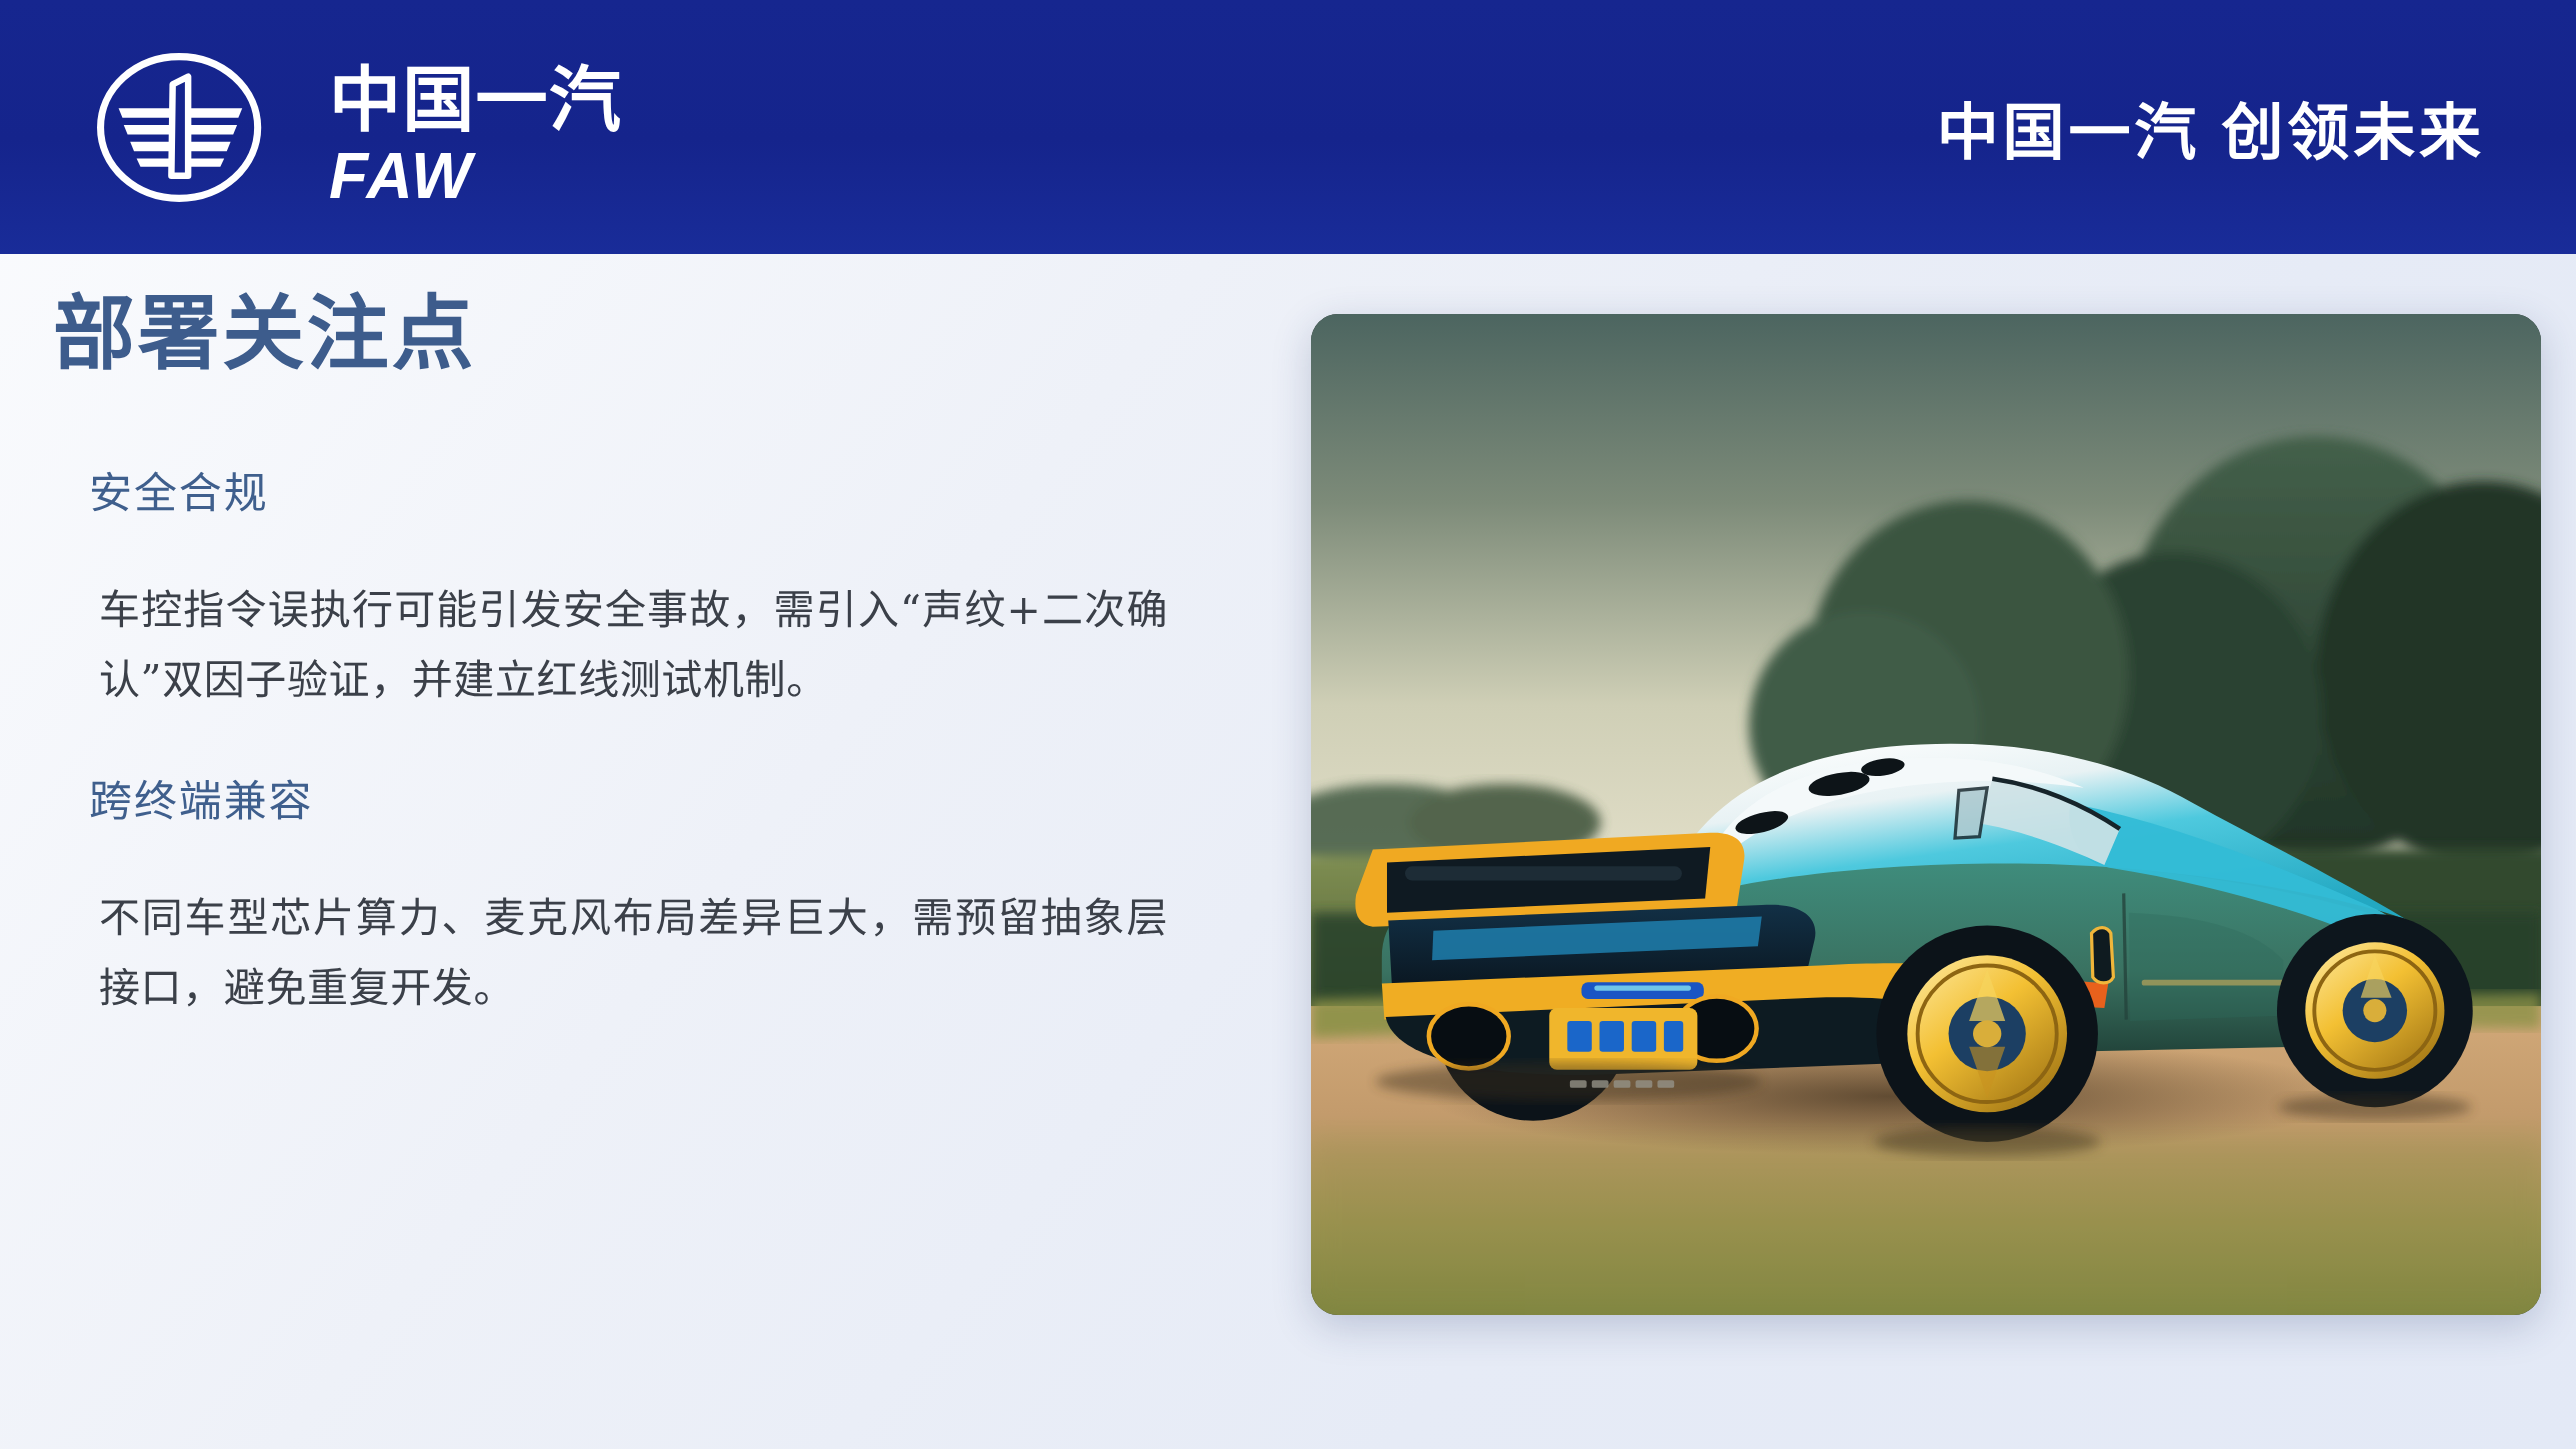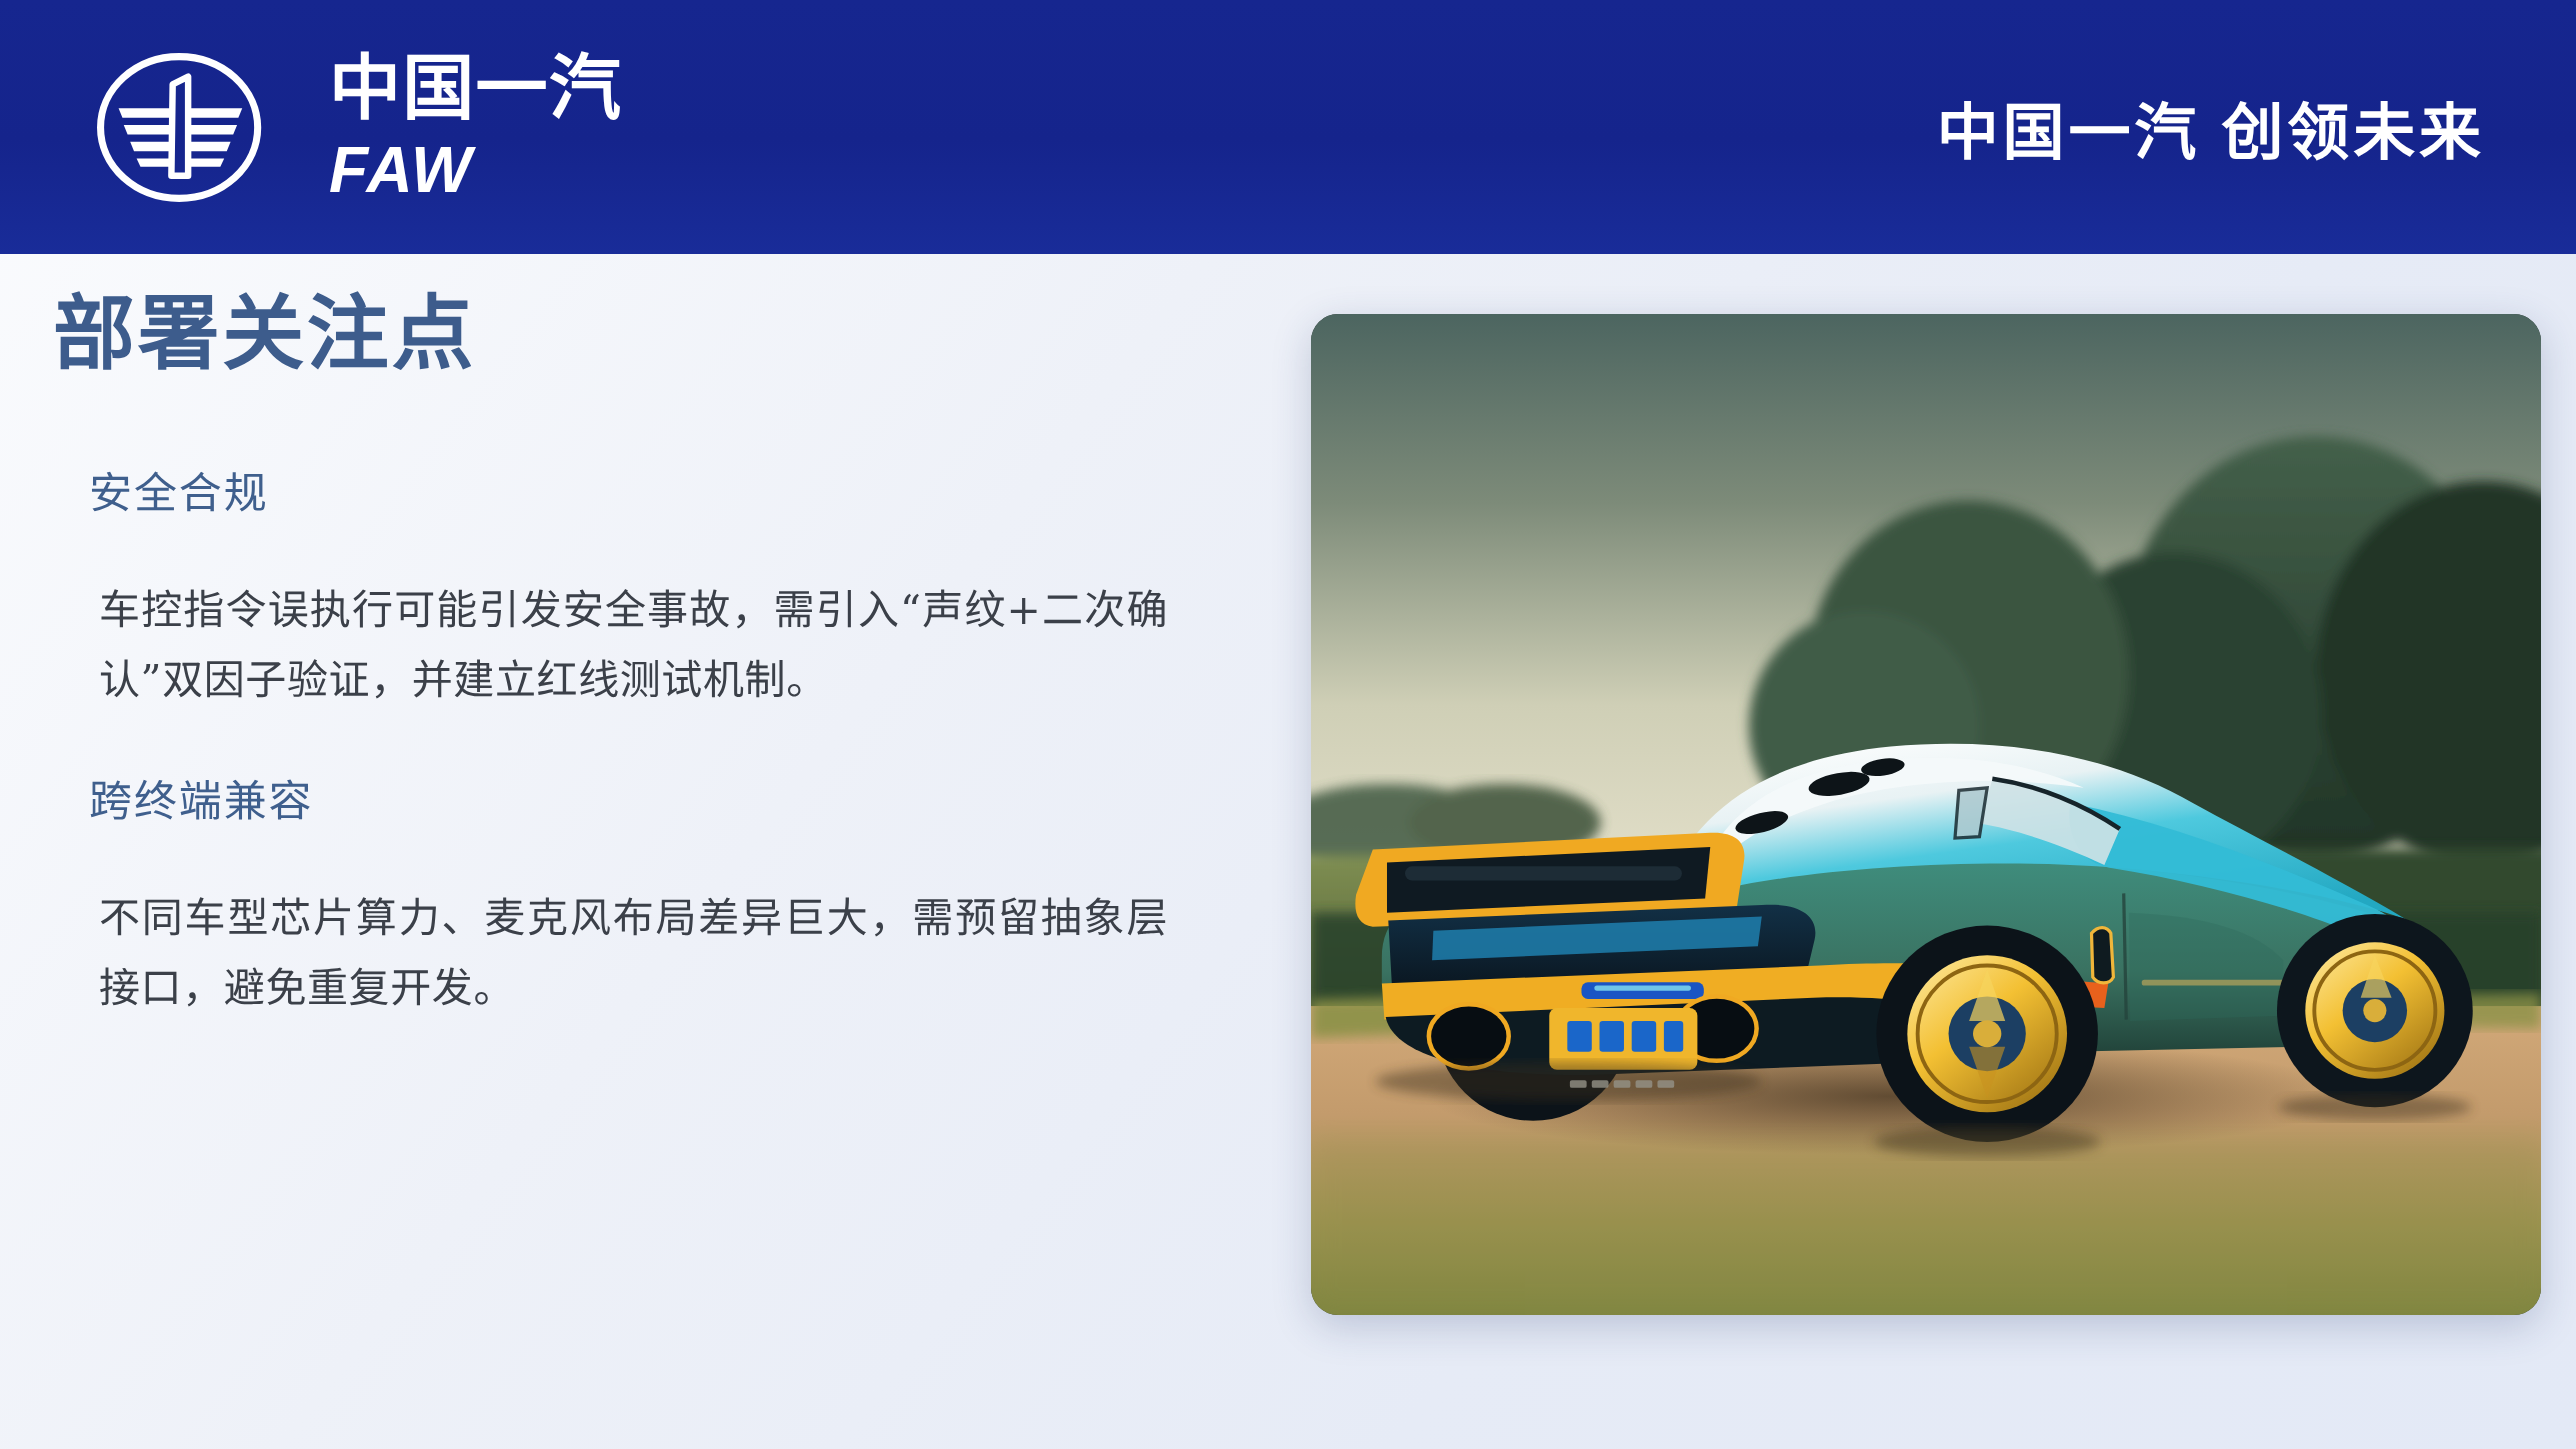--- a/index.html
+++ b/index.html
@@ -32,21 +32,21 @@
     background: linear-gradient(180deg, #16268f 0%, #15248c 55%, #192c99 100%);
     display: flex;
     align-items: center;
     justify-content: space-between;
     box-sizing: border-box;
     padding: 0 39px 0 90px;
   }
 
   .brand-lockup {
     display: flex;
-    align-items: center;
+    align-items: flex-end;
     gap: 26px;
   }
 
   .faw-emblem {
     width: 213px;
     height: 161px;
     flex: 0 0 auto;
     display: block;
   }
 
@@ -62,21 +62,21 @@
     color: #ffffff;
     letter-spacing: 1.3px;
     white-space: nowrap;
   }
   .brand-en {
     font-size: 64px;
     font-weight: 700;
     color: #ffffff;
     letter-spacing: 1.9px;
     font-style: italic;
-    margin-top: 14px;
+    margin-top: 8px;
   }
 
   .header-slogan {
     font-size: 62px;
     font-weight: 700;
     color: #ffffff;
     letter-spacing: 3.9px;
     white-space: nowrap;
     padding-right: 52px;
   }

